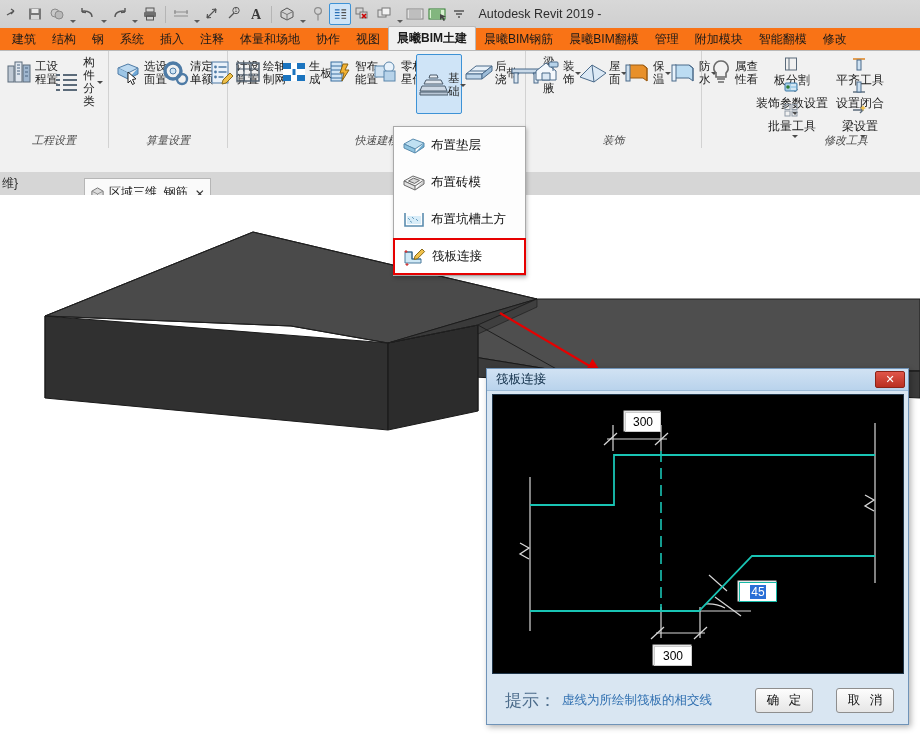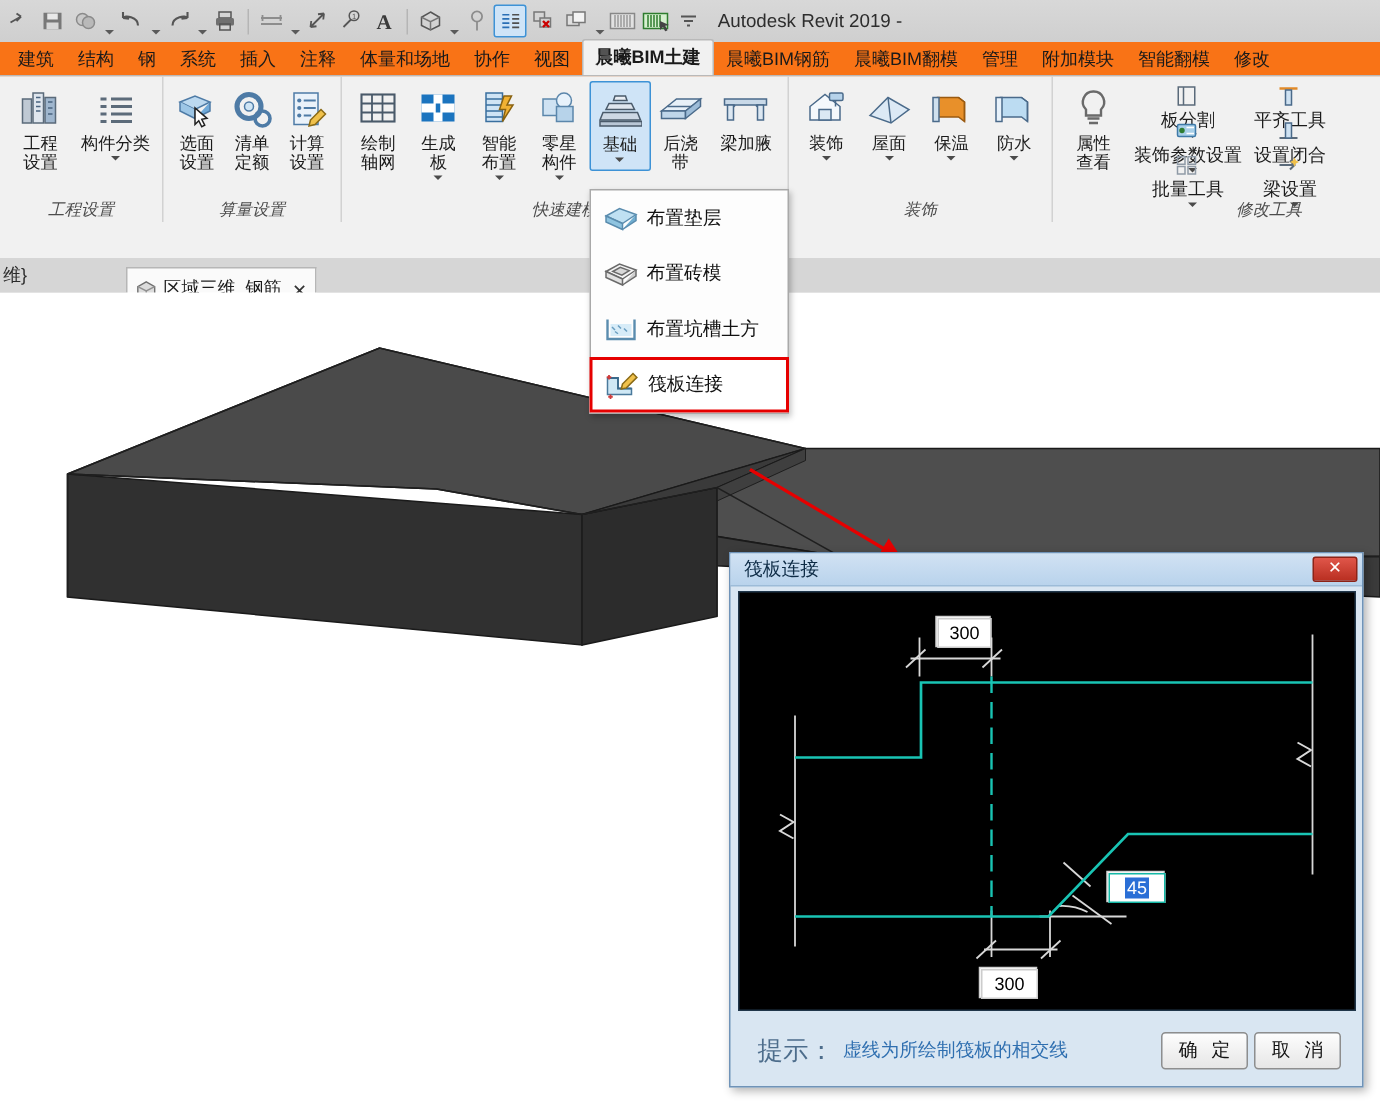--- a/index.html
+++ b/index.html
@@ -54,21 +54,21 @@
     position:absolute;left:0;top:51px;width:920px;height:97px;
     background:#f1f1f1;border-bottom:1px solid #c3c3c3;
     display:flex;align-items:stretch;
   }
   .panel{position:relative;display:flex;flex-direction:column;border-right:1px solid #d2d2d2;}
   .panel .row{display:flex;align-items:flex-start;flex:1;padding:3px 4px 0 4px;}
   .panel .ptitle{
     height:15px;line-height:14px;text-align:center;font-size:11px;color:#4c4c4c;font-style:italic;
   }
   .bigbtn{
-    width:46px;display:flex;flex-direction:column;align-items:center;justify-content:flex-start;
+    width:46px;display:flex;flex-direction:row;align-items:center;justify-content:flex-start;
     padding:2px 1px 0 1px;box-sizing:border-box;
   }
   .bigbtn.wide{width:54px;}
   .bigbtn .gl{height:34px;display:flex;align-items:center;justify-content:center;}
   .bigbtn .lb{font-size:11.5px;line-height:13px;text-align:center;color:#1b1b1b;}
   .bigbtn .dd{width:0;height:0;margin-top:1px;
     border-left:3px solid transparent;border-right:3px solid transparent;border-top:3px solid #4a4a4a;}
   .bigbtn.sel{background:#cfe4f7;border:1px solid #3d92d6;border-radius:2px;}
   .smallcol{display:flex;flex-direction:column;justify-content:flex-start;padding-top:2px;}
   .smallbtn{display:flex;align-items:center;height:23px;padding:0 4px;flex-direction:column;}
@@ -126,21 +126,21 @@
     border:1px solid #8c2317;border-radius:2px;display:flex;align-items:center;justify-content:center;
     color:#fff;font-size:11px;font-weight:bold;line-height:1;
   }
   .dlg-canvas{
     position:absolute;left:5px;top:25px;width:412px;height:280px;background:#000;border:1px solid #20364a;
     box-sizing:border-box;
   }
   .dlg-foot{position:absolute;left:0;bottom:0;width:100%;height:48px;display:flex;align-items:center;}
   .hint-lb{font-size:17px;color:#4d6d8c;margin-left:18px;}
   .hint-tx{font-size:12.5px;color:#2f6fb0;margin-left:6px;}
-  .dlg-btns{margin-left:auto;margin-right:14px;display:flex;gap:4px;}
+  .dlg-btns{margin-left:auto;margin-right:14px;display:flex;gap:23px;}
   .dbtn{
     width:56px;height:23px;background:linear-gradient(#fdfdfd,#e6e6e6);
     border:1px solid #8e8e8e;border-radius:3px;
     display:flex;align-items:center;justify-content:center;font-size:12.5px;color:#111;
     letter-spacing:3px;text-indent:3px;
   }
   .dimbox{
     position:absolute;background:#fff;border:1px solid #cccccc;
     display:flex;align-items:center;justify-content:center;
     font-family:"Liberation Sans",sans-serif;font-size:12px;color:#000;

